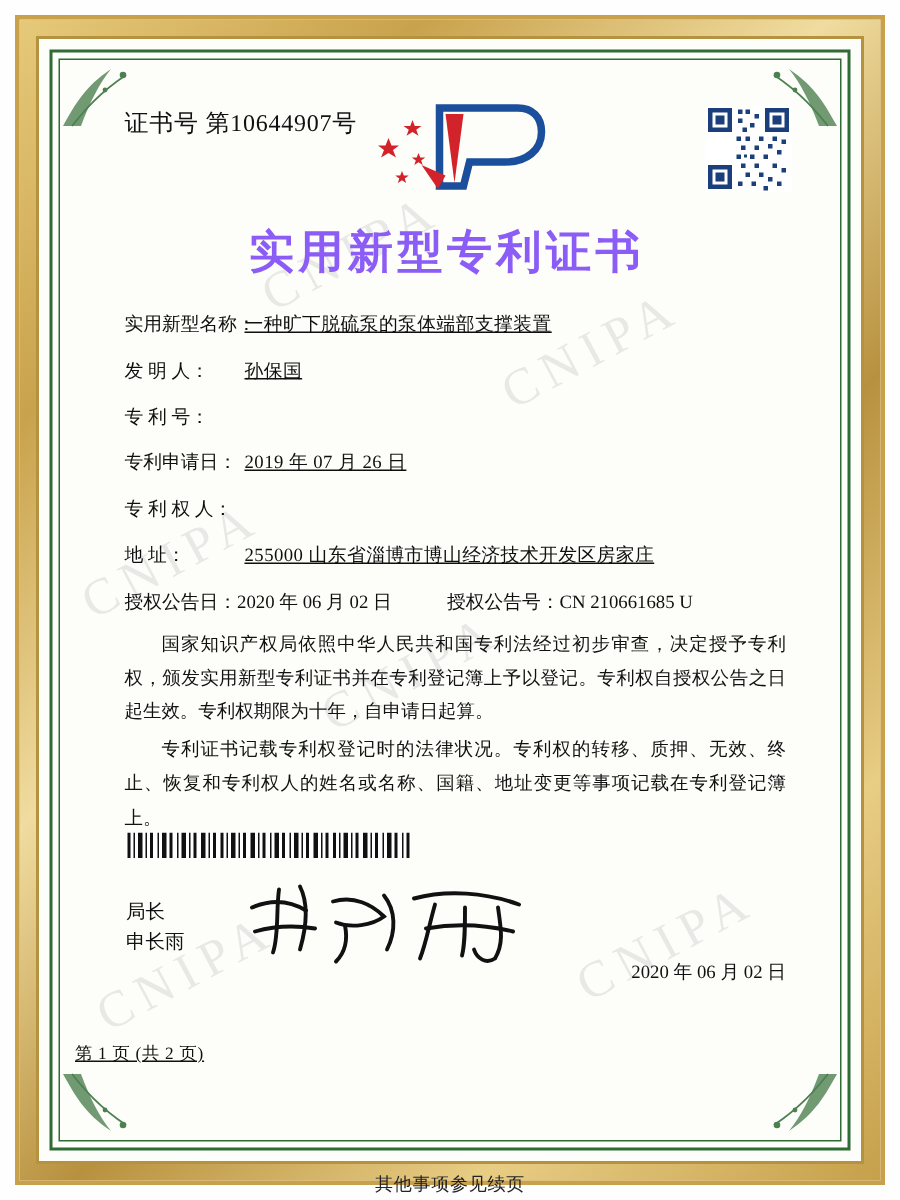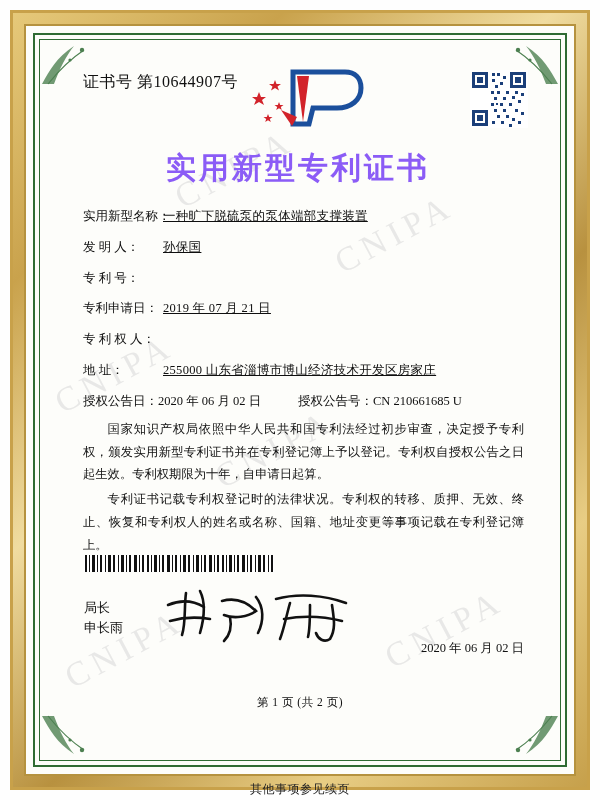--- a/index.html
+++ b/index.html
@@ -225,24 +225,24 @@
     top: 590px;
     font-size: 12.5px;
     color: #111;
   }
 
   .page-no {
     position: absolute;
     left: 0;
     right: 0;
     top: 645px;
-    text-align: center;
     font-size: 11.5px;
     color: #111;
     letter-spacing: .5px;
+    text-decoration: underline;
   }
 
   .footnote {
     position: absolute;
     left: 0;
     right: 0;
     bottom: 2px;
     text-align: center;
     font-size: 12px;
     color: #222;
@@ -373,21 +373,21 @@
       </div>
       <div class="field-row">
         <div class="field-label">发  明  人：</div>
         <div class="field-value">孙保国</div>
       </div>
       <div class="field-row">
         <div class="field-label">专  利  号：</div>
       </div>
       <div class="field-row">
         <div class="field-label">专利申请日：</div>
-        <div class="field-value">2019 年 07 月 21 日</div>
+        <div class="field-value">2019 年 07 月 26 日</div>
       </div>
       <div class="field-row">
         <div class="field-label">专 利 权 人：</div>
       </div>
       <div class="field-row">
         <div class="field-label">地      址：</div>
         <div class="field-value">255000  山东省淄博市博山经济技术开发区房家庄</div>
       </div>
 
       <div class="pub-row">

